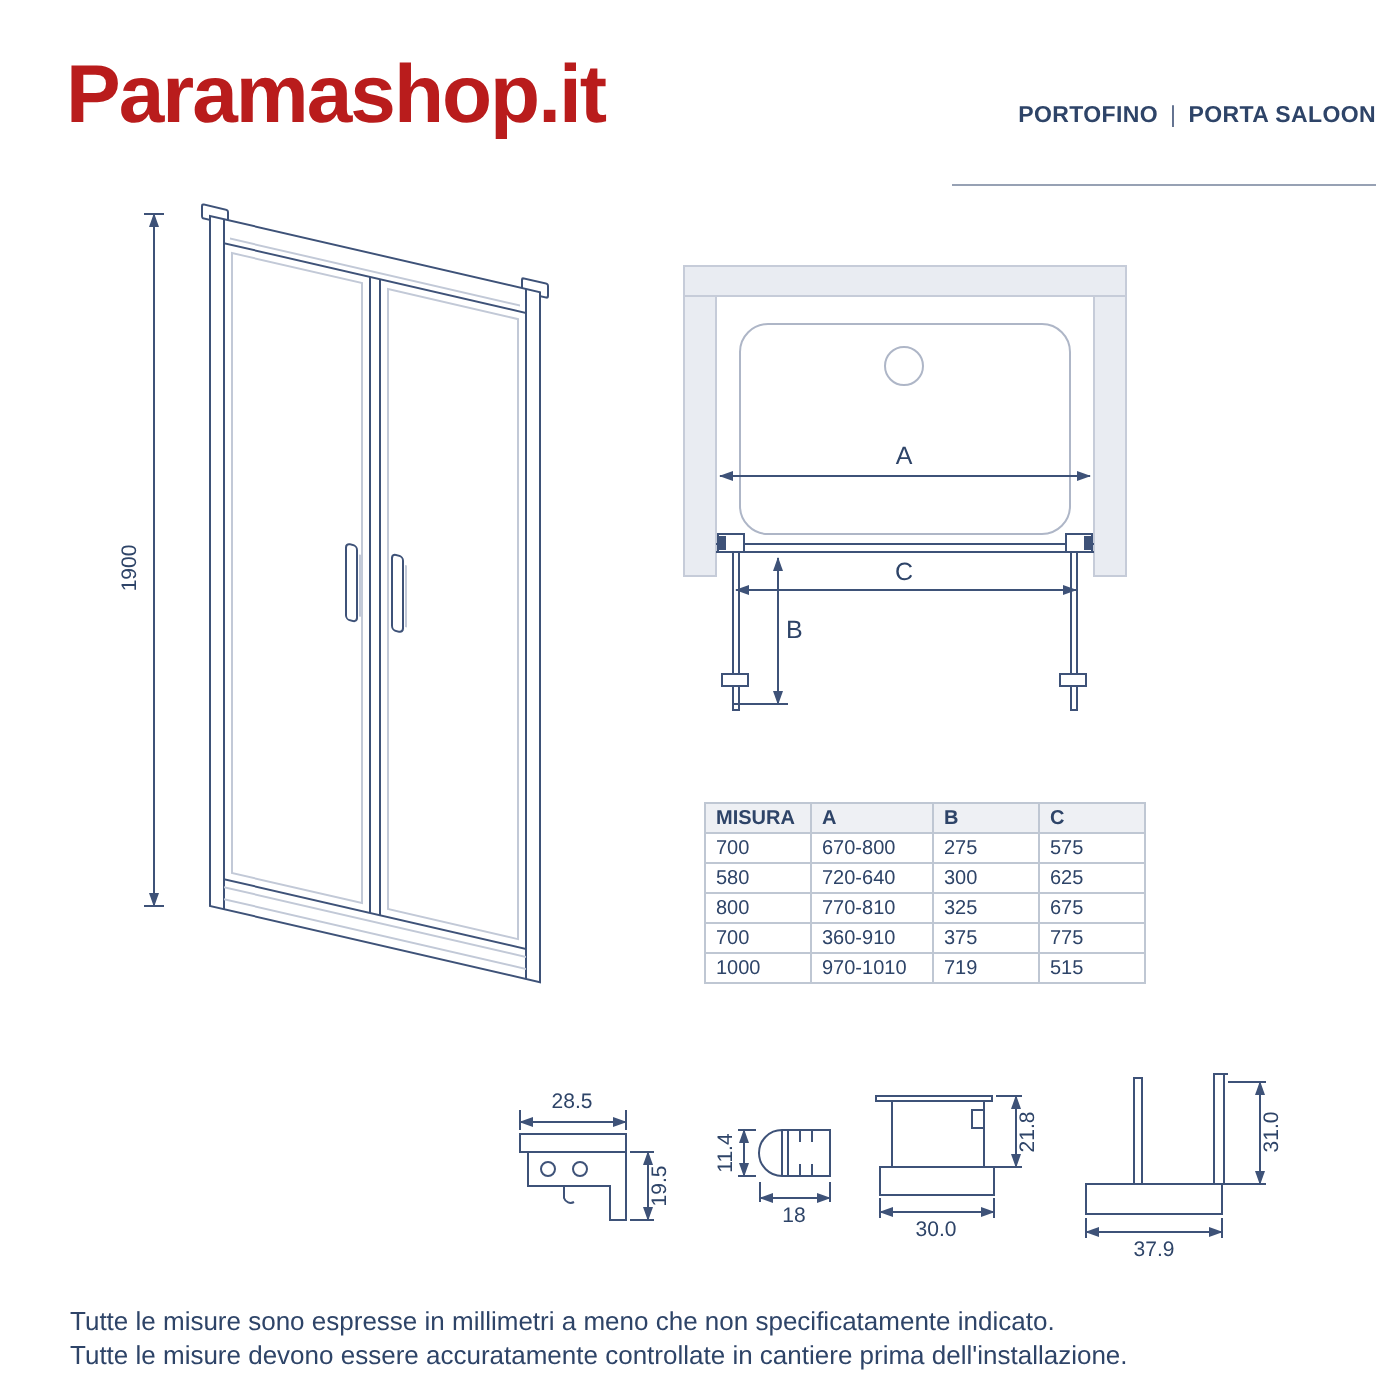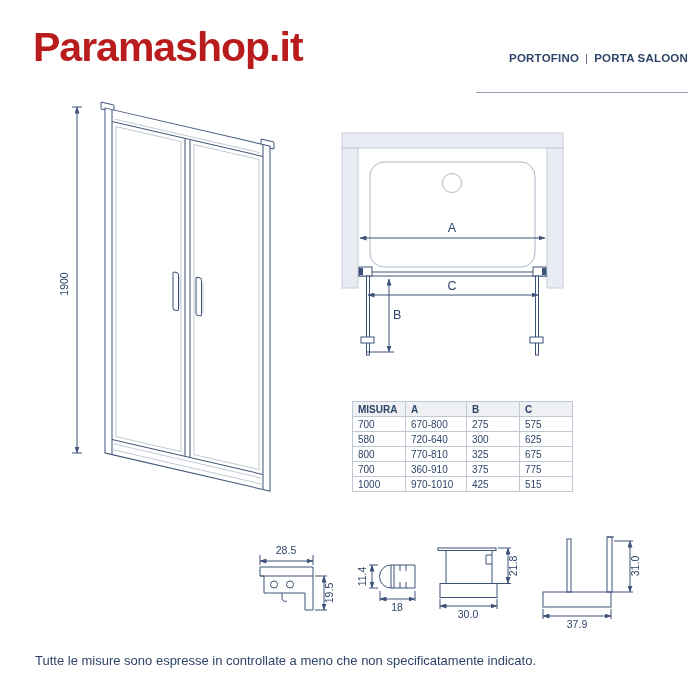--- a/index.html
+++ b/index.html
@@ -158,21 +158,21 @@
     </tr>
     <tr>
       <td class="c0">700</td>
       <td class="c1">360-910</td>
       <td class="c2">375</td>
       <td class="c3">775</td>
     </tr>
     <tr>
       <td class="c0">1000</td>
       <td class="c1">970-1010</td>
-      <td class="c2">425</td>
+      <td class="c2">719</td>
       <td class="c3">515</td>
     </tr>
   </tbody>
 </table>
 
 <svg class="abs" style="left:230px;top:535px" width="425" height="100" viewBox="0 0 425 100">
 
   <g>
     <line class="ln" x1="30" y1="26" x2="83" y2="26" marker-start="url(#ah)" marker-end="url(#ah)"></line>
     <line class="ln" x1="30" y1="30" x2="30" y2="20"></line>
@@ -232,14 +232,15 @@
     <line class="ln" x1="400" y1="6" x2="400" y2="57" marker-start="url(#ah)" marker-end="url(#ah)"></line>
     <text class="dimtxt" x="409" y="31" text-anchor="middle" transform="rotate(-90,409,31)">31.0</text>
     <line class="ln" x1="313" y1="74" x2="313" y2="84"></line>
     <line class="ln" x1="381" y1="74" x2="381" y2="84"></line>
     <line class="ln" x1="313" y1="81" x2="381" y2="81" marker-start="url(#ah)" marker-end="url(#ah)"></line>
     <text class="dimtxt" x="347" y="93" text-anchor="middle">37.9</text>
   </g>
 </svg>
 
 <div class="abs footer">
-  <div>Tutte le misure sono espresse in controllate a meno che non specificatamente indicato.</div>
+  <div>Tutte le misure sono espresse in millimetri a meno che non specificatamente indicato.</div>
+  <div>Tutte le misure devono essere accuratamente controllate in cantiere prima dell'installazione.</div>
 </div>
 
 </body></html>

